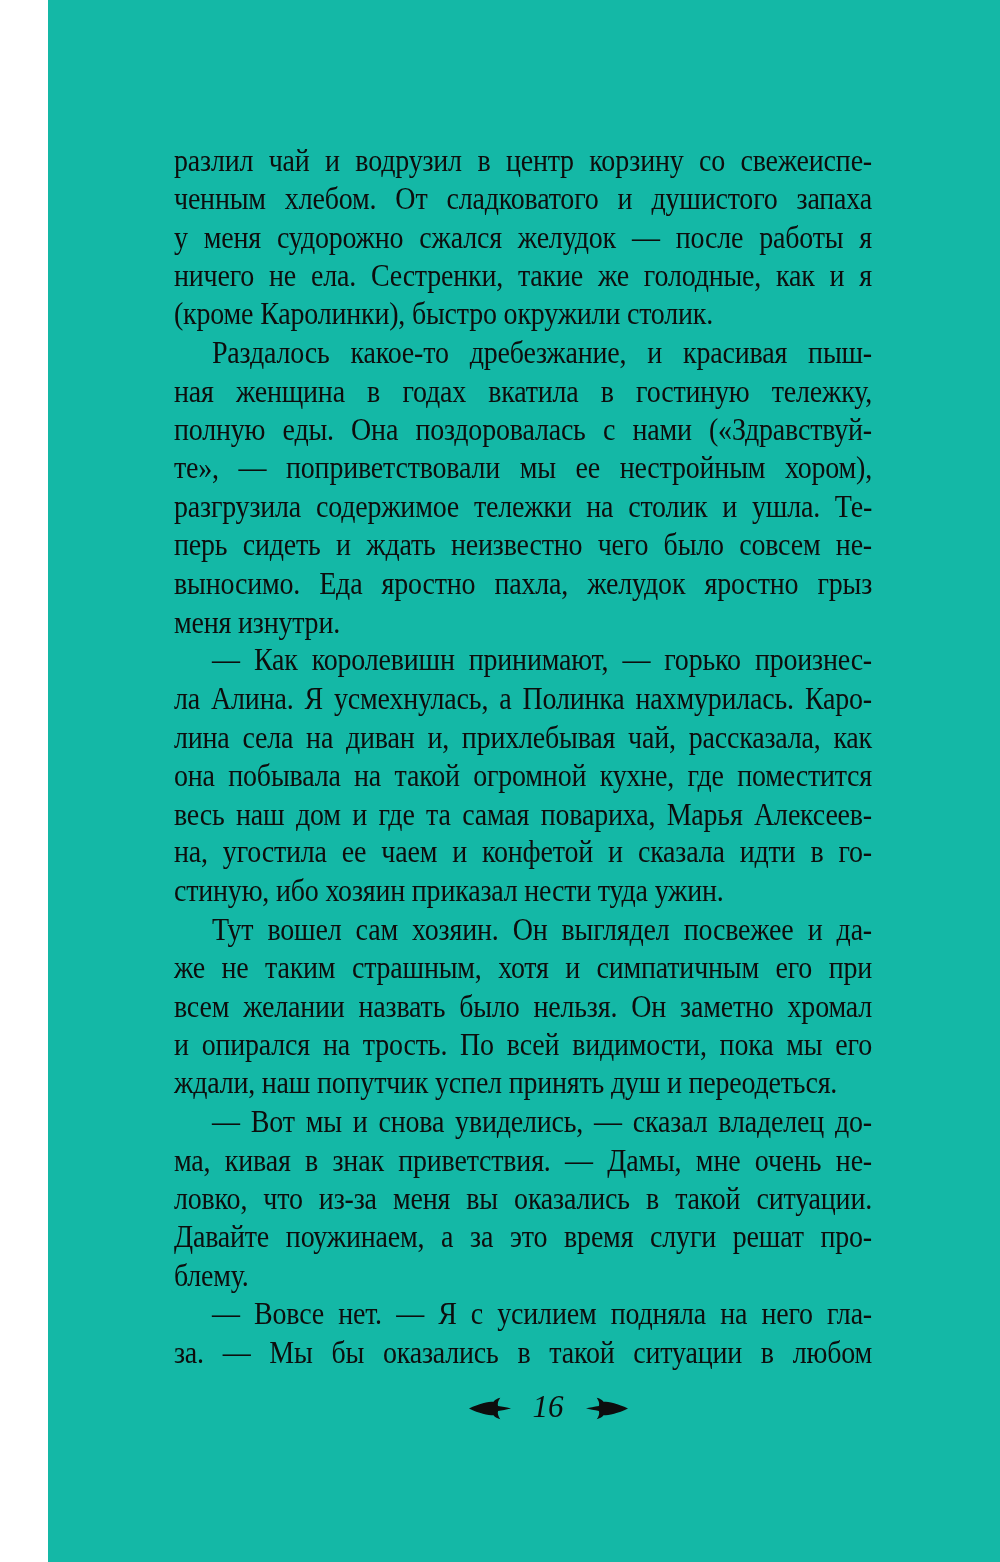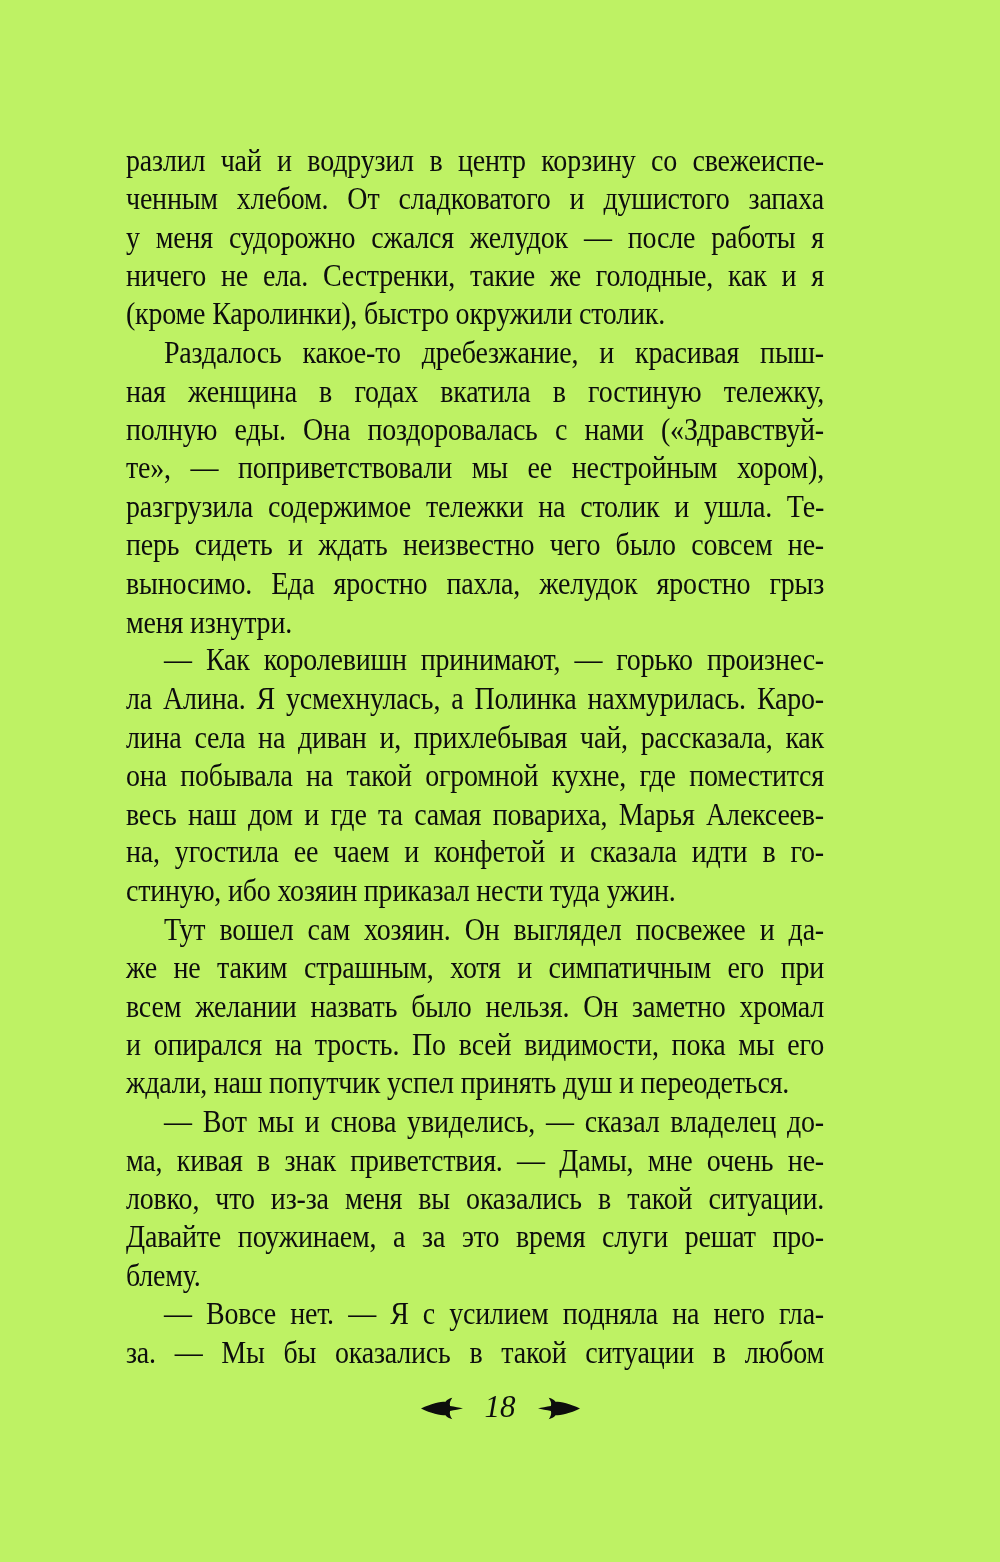--- a/index.html
+++ b/index.html
@@ -10,21 +10,22 @@
     width: 1000px;
     height: 1562px;
     background: #ffffff;
     position: relative;
     font-family: "Liberation Serif", "DejaVu Serif", serif;
     overflow: hidden;
   }
   .book-page {
     position: absolute;
     inset: 0;
-    background: #bef264;
+    background: #14b8a6;
+    margin-left: 48px;
   }
   .text-block {
     position: absolute;
     left: 126px;
     top: 142px;
     width: 698px;
     color: #0d0d0d;
     font-size: 28px;
     line-height: 34.8px;
     letter-spacing: -0.2px;
@@ -121,21 +122,21 @@
           C11,6 20,4.2 25.5,4.2
           C27,2.2 29.5,0.8 32.3,0.3
           C30.2,3.2 29.3,6 30.1,8.6
           C34.6,9.3 39.4,10.2 43,11
           C39.4,11.8 34.6,12.7 30.1,13.4
           C29.3,16 30.2,18.8 32.3,21.7
           C29.5,21.2 27,19.8 25.5,17.8
           C20,17.8 11,16 1,11 Z"></path>
       </svg>
     </span>
-    <span class="page-number">18</span>
+    <span class="page-number">16</span>
     <span class="ornament flip">
       <svg viewBox="0 0 44 22" xmlns="http://www.w3.org/2000/svg" aria-hidden="true">
         <path fill="#0d0d0d" d="M1,11
           C11,6 20,4.2 25.5,4.2
           C27,2.2 29.5,0.8 32.3,0.3
           C30.2,3.2 29.3,6 30.1,8.6
           C34.6,9.3 39.4,10.2 43,11
           C39.4,11.8 34.6,12.7 30.1,13.4
           C29.3,16 30.2,18.8 32.3,21.7
           C29.5,21.2 27,19.8 25.5,17.8

